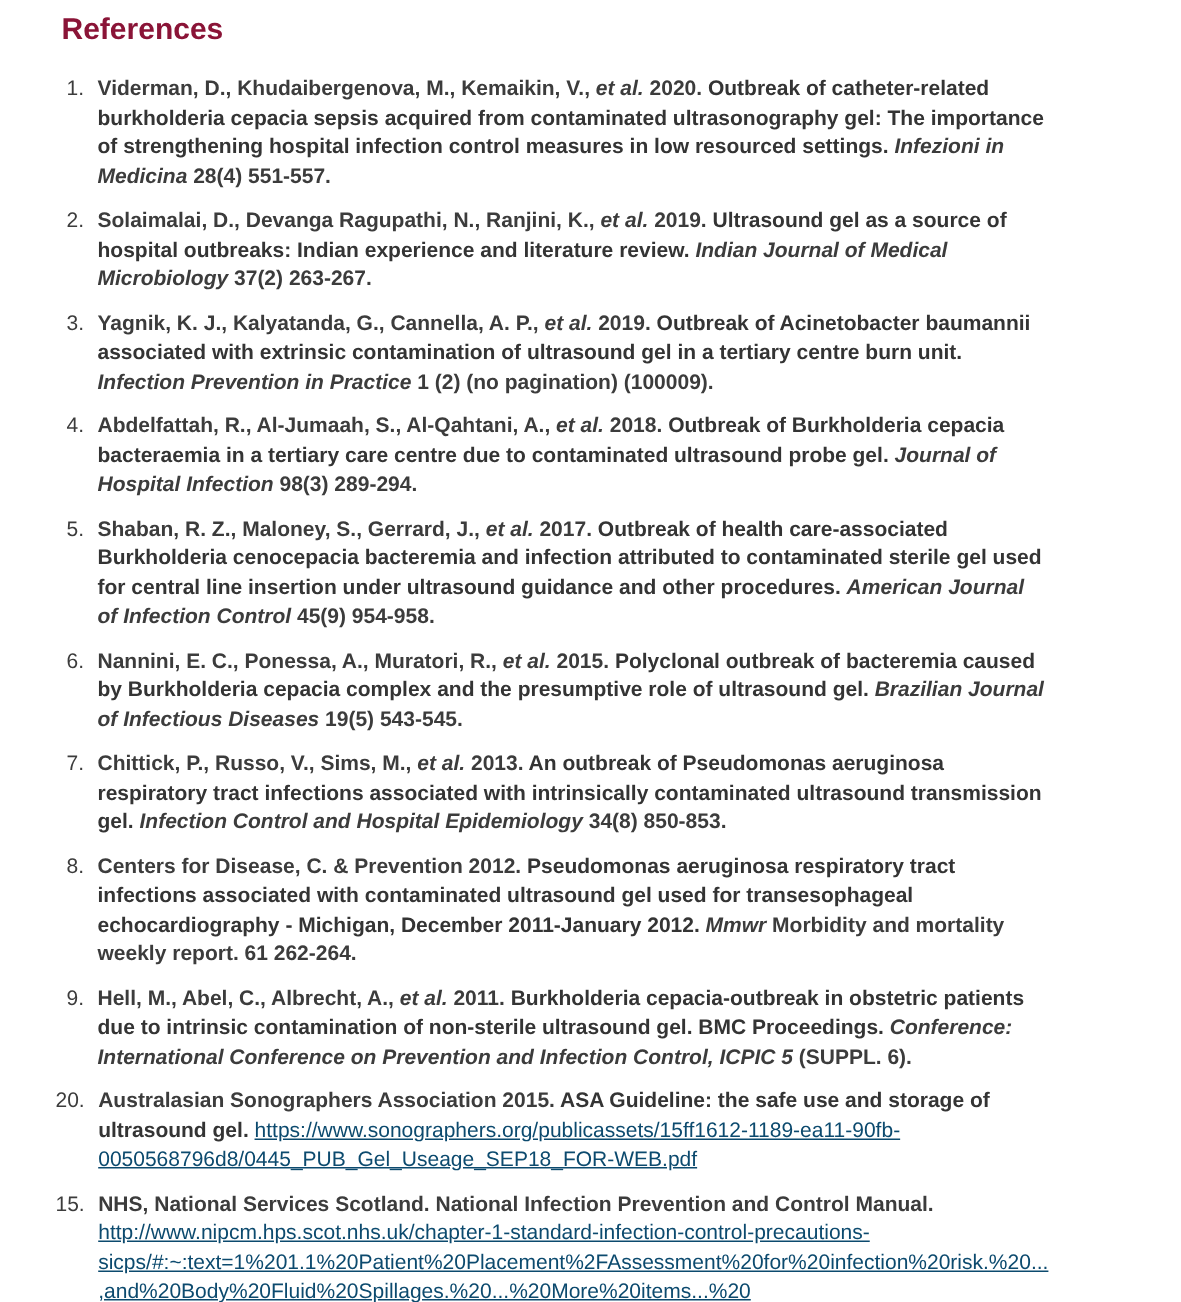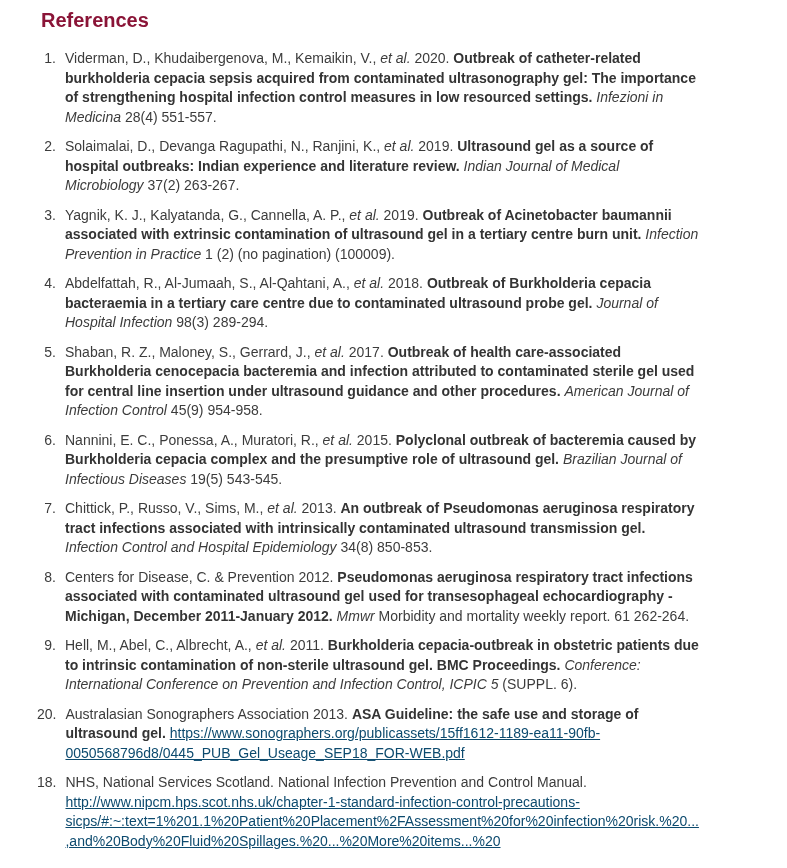--- a/index.html
+++ b/index.html
@@ -41,22 +41,22 @@
   .ref-num {
     flex: 0 0 19px;
     text-align: right;
     margin-right: 9px;
     white-space: nowrap;
   }
   .ref-body {
     flex: 1 1 auto;
     min-width: 0;
   }
-  .seg-regular { font-style: normal; font-weight: 400; }
-  .seg-italic  { font-style: italic; font-weight: 400; }
+  .seg-regular { font-style: normal; font-weight: 700; }
+  .seg-italic  { font-style: italic; font-weight: 700; }
   .seg-bold    { font-style: normal; font-weight: 700; color: #343434; }
   a.seg-link {
     color: #0c4a6e;
     text-decoration: underline;
     overflow-wrap: anywhere;
     word-break: break-word;
     cursor: pointer;
   }
 </style>
 </head>
@@ -96,20 +96,20 @@
       <li class="ref-item">
         <span class="ref-num">8.</span>
         <span class="ref-body"><span class="seg-regular">Centers for Disease, C. &amp; Prevention 2012. </span><span class="seg-bold">Pseudomonas aeruginosa respiratory tract infections associated with contaminated ultrasound gel used for transesophageal echocardiography - Michigan, December 2011-January 2012. </span><span class="seg-italic">Mmwr</span><span class="seg-regular"> Morbidity and mortality weekly report. 61 262-264.</span></span>
       </li>
       <li class="ref-item">
         <span class="ref-num">9.</span>
         <span class="ref-body"><span class="seg-regular">Hell, M., Abel, C., Albrecht, A., </span><span class="seg-italic">et al.</span><span class="seg-regular"> 2011. </span><span class="seg-bold">Burkholderia cepacia-outbreak in obstetric patients due to intrinsic contamination of non-sterile ultrasound gel. BMC Proceedings. </span><span class="seg-italic">Conference: International Conference on Prevention and Infection Control, ICPIC 5</span><span class="seg-regular"> (SUPPL. 6).</span></span>
       </li>
       <li class="ref-item">
         <span class="ref-num">20.</span>
-        <span class="ref-body"><span class="seg-regular">Australasian Sonographers Association 2013. </span><span class="seg-bold">ASA Guideline: the safe use and storage of ultrasound gel. </span><a class="seg-link">https://www.sonographers.org/publicassets/15ff1612-1189-ea11-90fb-0050568796d8/0445_PUB_Gel_Useage_SEP18_FOR-WEB.pdf</a></span>
+        <span class="ref-body"><span class="seg-regular">Australasian Sonographers Association 2015. </span><span class="seg-bold">ASA Guideline: the safe use and storage of ultrasound gel. </span><a class="seg-link">https://www.sonographers.org/publicassets/15ff1612-1189-ea11-90fb-0050568796d8/0445_PUB_Gel_Useage_SEP18_FOR-WEB.pdf</a></span>
       </li>
       <li class="ref-item">
-        <span class="ref-num">18.</span>
+        <span class="ref-num">15.</span>
         <span class="ref-body"><span class="seg-regular">NHS, National Services Scotland. National Infection Prevention and Control Manual. </span><a class="seg-link">http://www.nipcm.hps.scot.nhs.uk/chapter-1-standard-infection-control-precautions-sicps/#:~:text=1%201.1%20Patient%20Placement%2FAssessment%20for%20infection%20risk.%20...,and%20Body%20Fluid%20Spillages.%20...%20More%20items...%20</a></span>
       </li>
     </ol>
 </main>
 
 </body></html>

